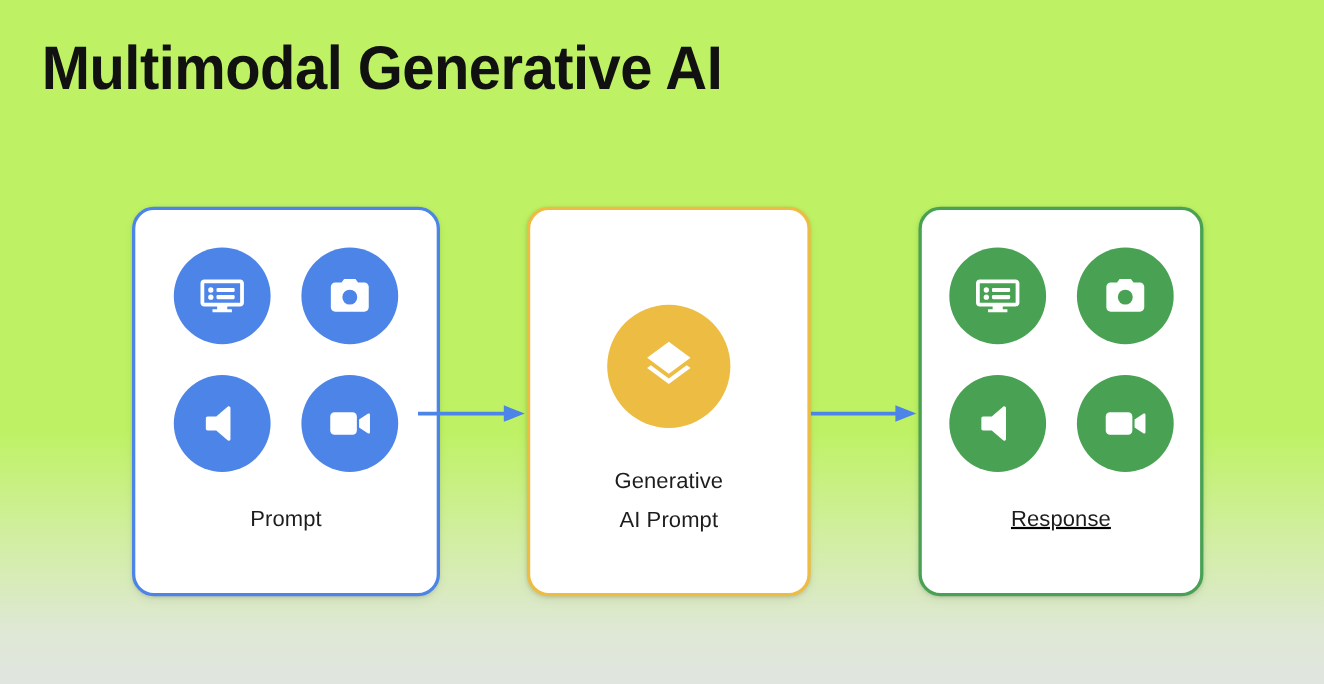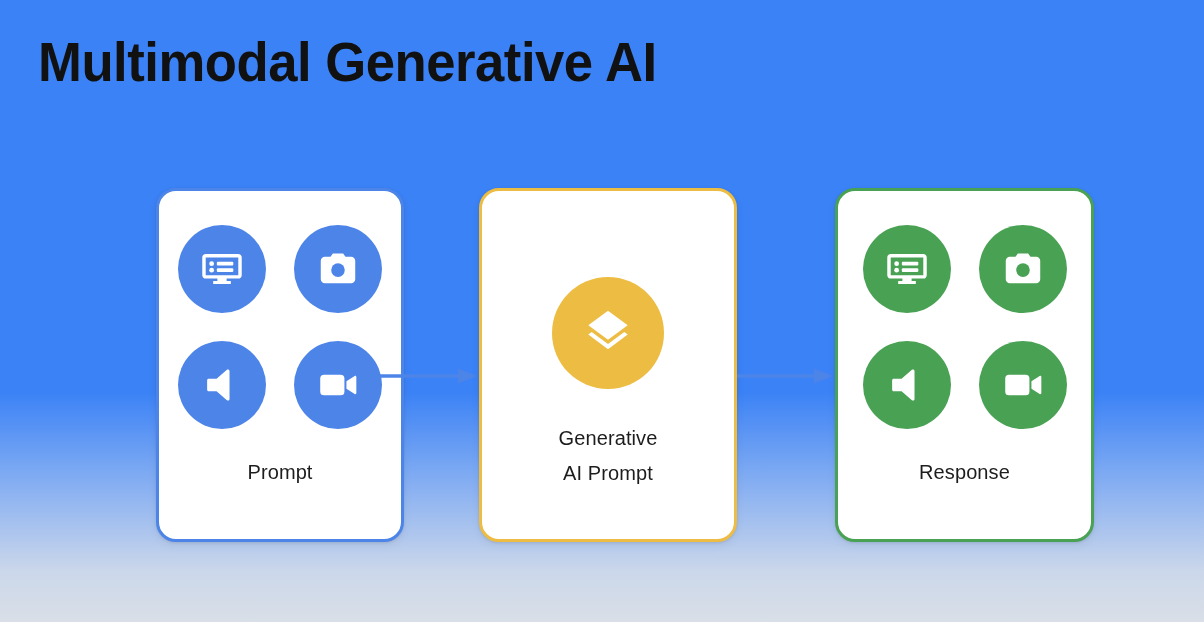--- a/index.html
+++ b/index.html
@@ -14,21 +14,21 @@
     background: #ffffff;
     font-family: "Liberation Sans", "DejaVu Sans", sans-serif;
     -webkit-font-smoothing: antialiased;
   }
 
   
   .slide {
     position: relative;
     width: 1204px;
     height: 622px;
-    background: #3b82f6;
+    background: #bef264;
     overflow: hidden;
   }
   
   .slide-bottom-gradient {
     position: absolute;
     left: 0;
     right: 0;
     bottom: 0;
     height: 230px;
     background: linear-gradient(to bottom,
@@ -70,23 +70,23 @@
     height: 354px;
     box-sizing: border-box;
     background: #ffffff;
     border-radius: 20px;
     border: 3px solid #cccccc;
     box-shadow: 0 1px 3px rgba(0,0,0,0.10), 0 4px 10px rgba(0,0,0,0.05);
     display: flex;
     flex-direction: column;
     align-items: center;
   }
-  .card-prompt   { left: 120px; width: 248px; border-color: #4C84E8; margin-left: 36px; }
+  .card-prompt   { left: 120px; width: 280px; border-color: #4C84E8; }
   .card-model    { left: 479px; width: 258px; border-color: #EDBC42; }
-  .card-response { left: 835px; width: 259px; border-color: #49A153; }
+  .card-response { left: 835px; width: 259px; border-color: #49A153; text-decoration: underline; }
 
   
   .icon-grid {
     margin-top: 34px;
     display: grid;
     grid-template-columns: 88px 88px;
     grid-template-rows: 88px 88px;
     column-gap: 28px;
     row-gap: 28px;
   }

